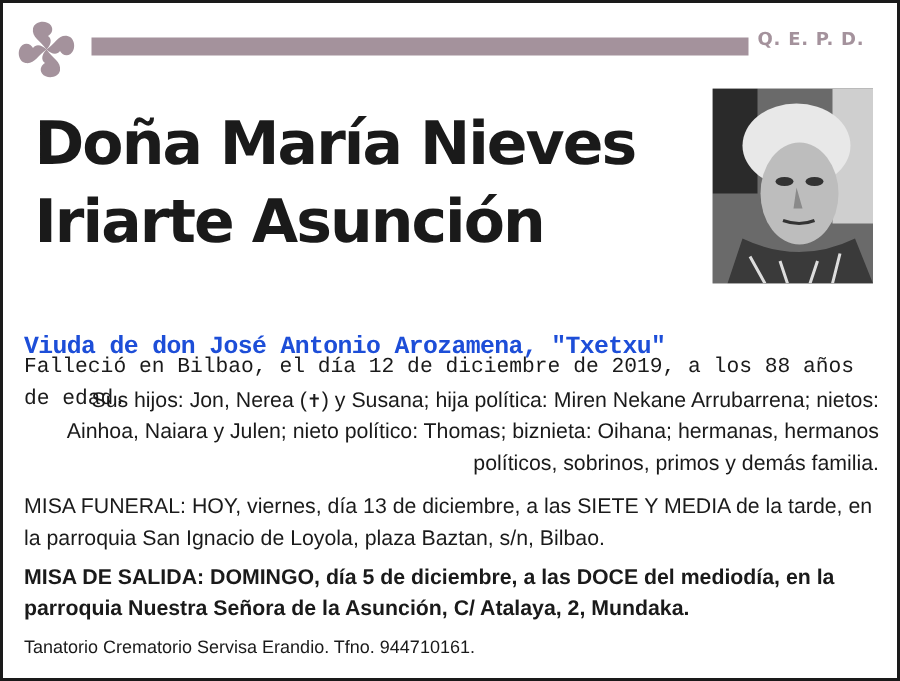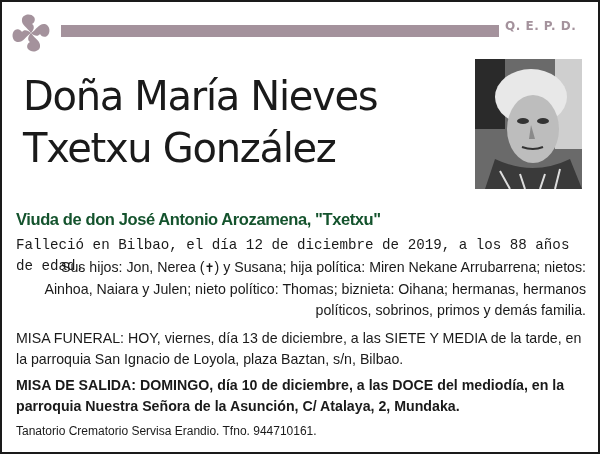--- a/index.html
+++ b/index.html
@@ -13,32 +13,32 @@
       position: absolute; left: 59px; top: 23px; width: 438px; height: 12px;
       background: #a4929c;
     }
     .qepd {
       position: absolute; left: 503px; top: 17px;
       font-family: "DejaVu Sans", sans-serif; font-weight: bold;
       font-size: 12px; color: #a4929c; letter-spacing: 0.5px; white-space: nowrap;
     }
     .name {
       position: absolute; left: 21px; top: 68px; width: 440px;
-      font-family: "DejaVu Sans", sans-serif; font-weight: normal;
+      font-family: "DejaVu Sans", sans-serif; font-weight: bold;
       font-size: 40px; line-height: 52px; color: #1a1a1a;
       letter-spacing: -1.3px;
     }
     .photo {
       position: absolute; left: 473px; top: 57px; width: 107px; height: 130px;
       background: #888; overflow: hidden;
     }
     .subtitle {
-      position: absolute; left: 14px; top: 208px;
-      font-family: Liberation Sans, sans-serif; font-weight: bold;
-      font-size: 16.5px; color: #14532d; letter-spacing: -0.4px; white-space: nowrap;
+      position: absolute; left: 14px; top: 219px;
+      font-family: Liberation Mono, monospace; font-weight: bold;
+      font-size: 16.5px; color: #1d4ed8; letter-spacing: -0.4px; white-space: nowrap;
     }
     .para {
       position: absolute; left: 14px; width: 570px;
       font-family: "Liberation Sans", sans-serif; font-size: 14.2px;
       line-height: 21px; color: #1a1a1a;
     }
     .p1 { top: 233px; font-family: Liberation Mono, monospace; }
     .p2 { top: 255px; text-align: right; }
     .p3 { top: 326px; font-weight: normal; }
     .p4 { top: 373px; font-weight: bold; }
@@ -62,21 +62,21 @@
       <path d="M24 24 C 28 30, 34 32, 33 38 C 32 43, 24 44, 21 40 C 19 37, 21 34, 23 33 C 20 31, 21 27, 24 24 Z"></path>
       <path d="M24 24 C 18 28, 16 34, 10 33 C 5 32, 4 24, 8 21 C 11 19, 14 21, 15 23 C 17 20, 21 21, 24 24 Z"></path>
     </g>
   </svg>
 
   <div class="bar"></div>
   <div class="qepd">Q. E. P. D.</div>
 
   <div class="name">
     <div>Doña María Nieves</div>
-    <div>Txetxu González</div>
+    <div>Iriarte Asunción</div>
   </div>
 
   <div class="photo">
     <svg width="107" height="130" viewBox="0 0 107 130">
       <rect width="107" height="130" fill="#6a6a6a"></rect>
       <rect x="0" y="0" width="30" height="70" fill="#2a2a2a"></rect>
       <rect x="80" y="0" width="27" height="90" fill="#cfcfcf"></rect>
 
       <ellipse cx="56" cy="38" rx="36" ry="28" fill="#e8e8e8"></ellipse>
 
@@ -92,16 +92,16 @@
   </div>
 
   <div class="subtitle">Viuda de don José Antonio Arozamena, "Txetxu"</div>
 
   <div class="para p1">Falleció en Bilbao, el día 12 de diciembre de 2019, a los 88 años de edad.</div>
 
   <div class="para p2"><span>Sus hijos: Jon, Nerea (</span><span class="cross">✝</span><span>) y Susana; hija política: Miren Nekane Arrubarrena; nietos: Ainhoa, Naiara y Julen; nieto político: Thomas; biznieta: Oihana; hermanas, hermanos políticos, sobrinos, primos y demás familia.</span></div>
 
   <div class="para p3">MISA FUNERAL: HOY, viernes, día 13 de diciembre, a las SIETE Y MEDIA de la tarde, en la parroquia San Ignacio de Loyola, plaza Baztan, s/n, Bilbao.</div>
 
-  <div class="para p4">MISA DE SALIDA: DOMINGO, día 10 de diciembre, a las DOCE del mediodía, en la parroquia Nuestra Señora de la Asunción, C/ Atalaya, 2, Mundaka.</div>
+  <div class="para p4">MISA DE SALIDA: DOMINGO, día 5 de diciembre, a las DOCE del mediodía, en la parroquia Nuestra Señora de la Asunción, C/ Atalaya, 2, Mundaka.</div>
 
   <div class="footer">Tanatorio Crematorio Servisa Erandio. Tfno. 944710161.</div>
 </div>
 
 </body></html>

